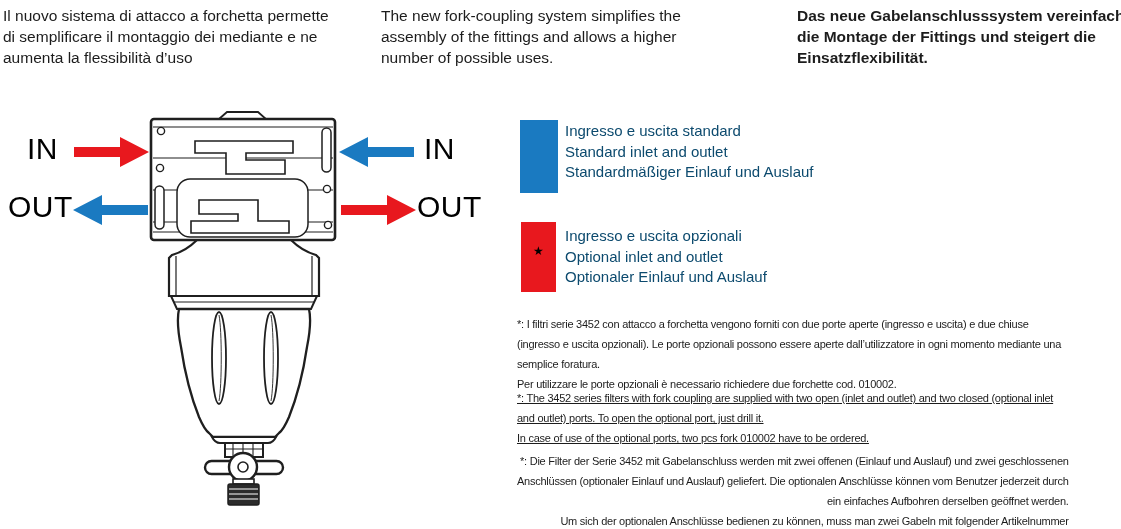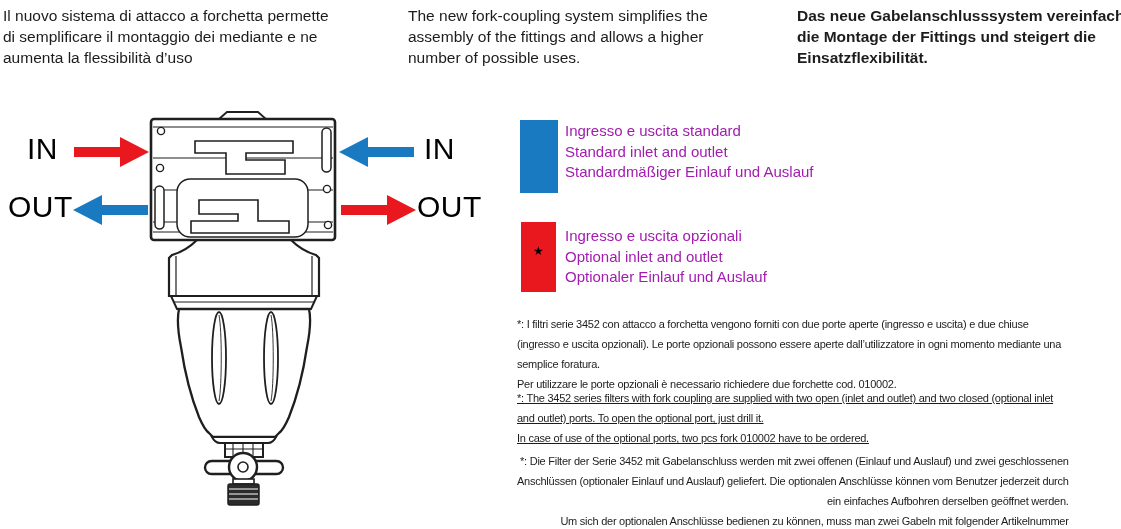--- a/index.html
+++ b/index.html
@@ -22,36 +22,36 @@
   .arrow-blue polygon{fill:var(--color-blue,#1a7ac1);}
   .swatch-blue{
     width:38px;height:73px;background:var(--color-blue,#1a7ac1);
   }
   .swatch-red{
     width:35px;height:70px;background:var(--color-red,#e8181e);
     display:flex;align-items:center;justify-content:center;
   }
   .swatch-star{font-size:12px;line-height:12px;color:#000;transform:translateY(-6px);}
   .legend-text{
-    font-size:15px;line-height:20.5px;white-space:pre-line;color:#a21caf;
+    font-size:15px;line-height:20.5px;white-space:pre-line;color:#0c4a6e;
   }
   .footnote{
     font-size:11px;line-height:20px;white-space:pre;letter-spacing:-0.25px;
     color:#1c1c1c;
   }
   svg .ln{stroke:#1f1f1f;fill:none;}
   svg .wh{fill:#ffffff;stroke:#1f1f1f;}
 </style>
 </head>
 <body>
 
 <div class="abs intro" style="left:3px;top:5px;width:365px;">Il nuovo sistema di attacco a forchetta permette
 di semplificare il montaggio dei mediante e ne
 aumenta la flessibilità d’uso</div>
-<div class="abs intro" style="left:408px;top:5px;width:350px;">The new fork-coupling system simplifies the
+<div class="abs intro" style="left:381px;top:5px;width:350px;">The new fork-coupling system simplifies the
 assembly of the fittings and allows a higher
 number of possible uses.</div>
 <div class="abs intro" style="left:797px;top:5px;width:340px;font-weight:bold;">Das neue Gabelanschlusssystem vereinfacht
 die Montage der Fittings und steigert die
 Einsatzflexibilität.</div>
 
 <div class="abs inout-label" style="left:27px;top:134px;">IN</div>
 <div class="abs inout-label" style="left:8px;top:192px;">OUT</div>
 <div class="abs inout-label" style="left:424px;top:134px;">IN</div>
 <div class="abs inout-label" style="left:417px;top:192px;">OUT</div>

